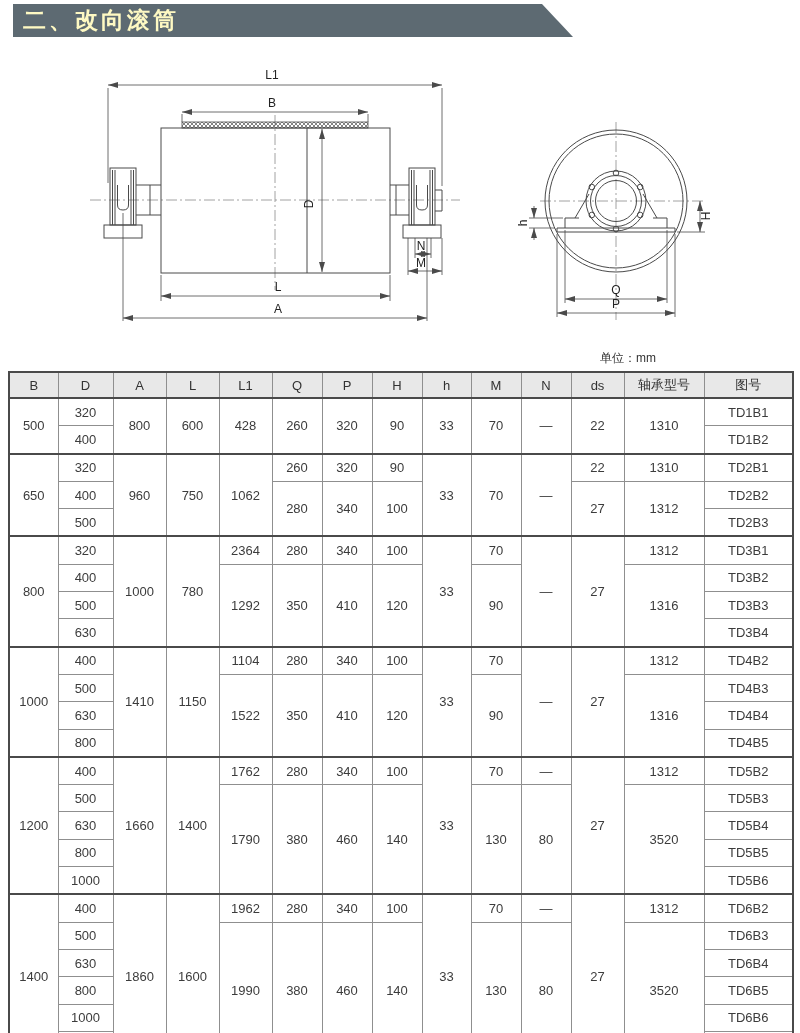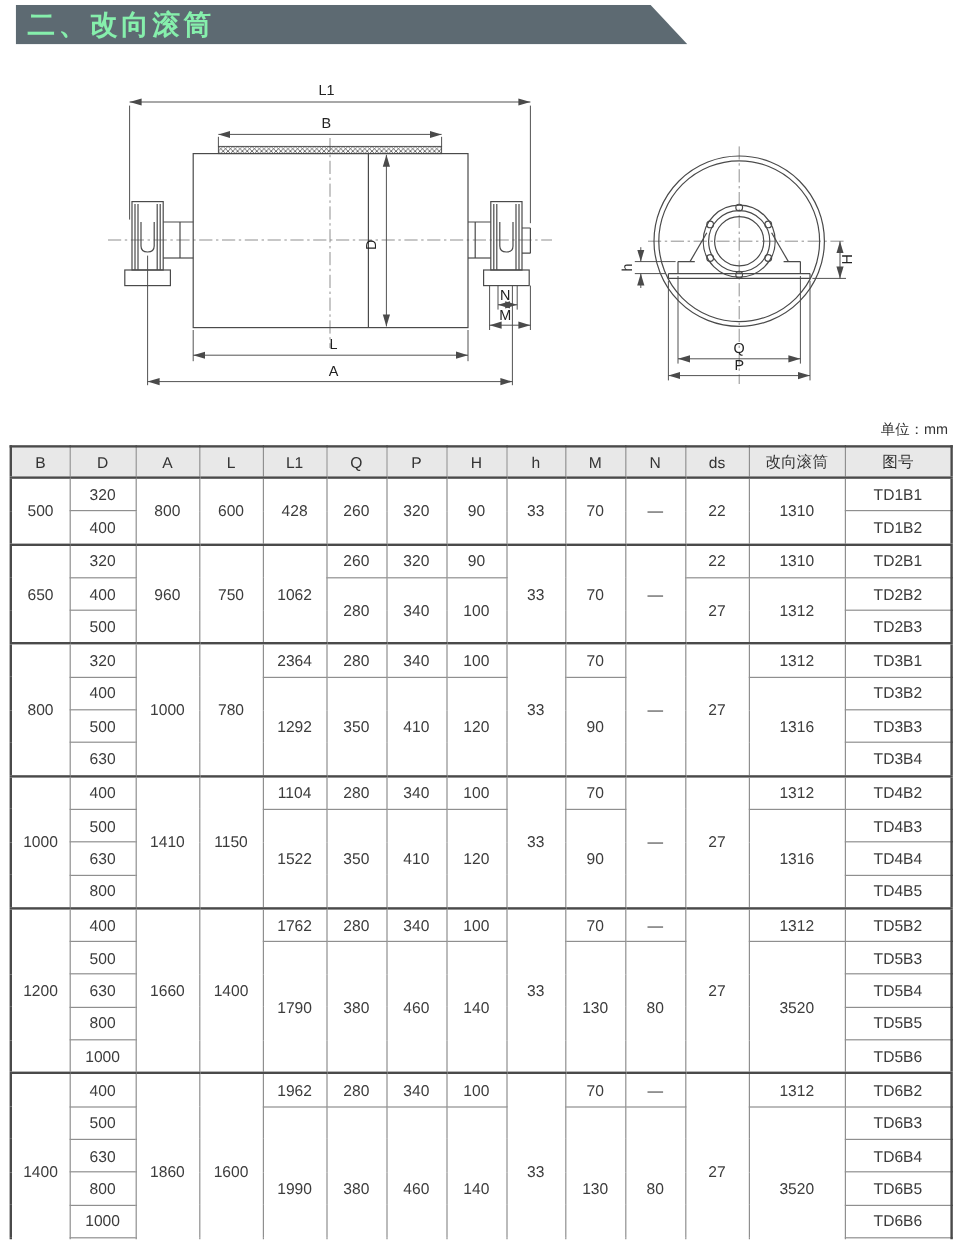--- a/index.html
+++ b/index.html
@@ -5,34 +5,34 @@
   html,body{margin:0;padding:0;background:#fff;}
   .page{
     position:relative;width:800px;height:1033px;background:#fff;overflow:hidden;
     font-family:"Liberation Sans",sans-serif;
   }
   
   .banner{
     position:absolute;left:13px;top:4px;width:560px;height:33px;
     background:#5d6a72;
     clip-path:polygon(0 0, calc(100% - 31px) 0, 100% 100%, 0 100%);
-    color:#86efac;font-size:23px;font-weight:bold;line-height:33px;
+    color:#fef9c3;font-size:23px;font-weight:bold;line-height:33px;
     padding-left:10px;letter-spacing:3px;box-sizing:border-box;
   }
   
   .drawing{position:absolute;}
   #side-view{left:50px;top:58px;}
   #end-view{left:505px;top:98px;}
   .ln{stroke:#4a4a4a;stroke-width:1;fill:none;}
   .dim{stroke:#4a4a4a;stroke-width:0.8;fill:none;}
   .cl{stroke:#8a8a8a;stroke-width:0.8;fill:none;stroke-dasharray:11 3 2 3;}
   .dimtxt{font-family:"Liberation Sans",sans-serif;font-size:12px;fill:#222;}
   
   .unit{
-    position:absolute;left:600px;top:350px;width:190px;text-align:right;
+    position:absolute;left:600px;top:350px;width:190px;text-align:left;
     font-size:12px;color:#333;
   }
   
   table.dims{
     position:absolute;left:8px;top:371px;width:784px;
     border-collapse:collapse;table-layout:fixed;
     font-size:13px;color:#3c3c3c;
     border:2px solid #4a4a4a;
   }
   table.dims th,table.dims td{
@@ -241,21 +241,21 @@
           <th>A</th>
           <th>L</th>
           <th>L1</th>
           <th>Q</th>
           <th>P</th>
           <th>H</th>
           <th>h</th>
           <th>M</th>
           <th>N</th>
           <th>ds</th>
-          <th>改向滚筒</th>
+          <th>轴承型号</th>
           <th>图号</th>
         </tr>
       </thead>
     <tbody>
         <tr class="gs">
           <td rowspan="2">500</td>
           <td>320</td>
           <td rowspan="2">800</td>
           <td rowspan="2">600</td>
           <td rowspan="2">428</td>

